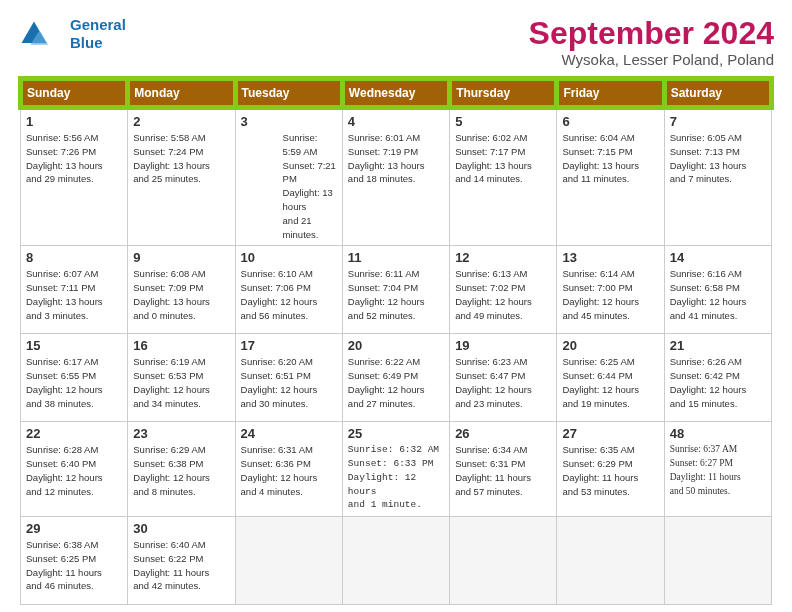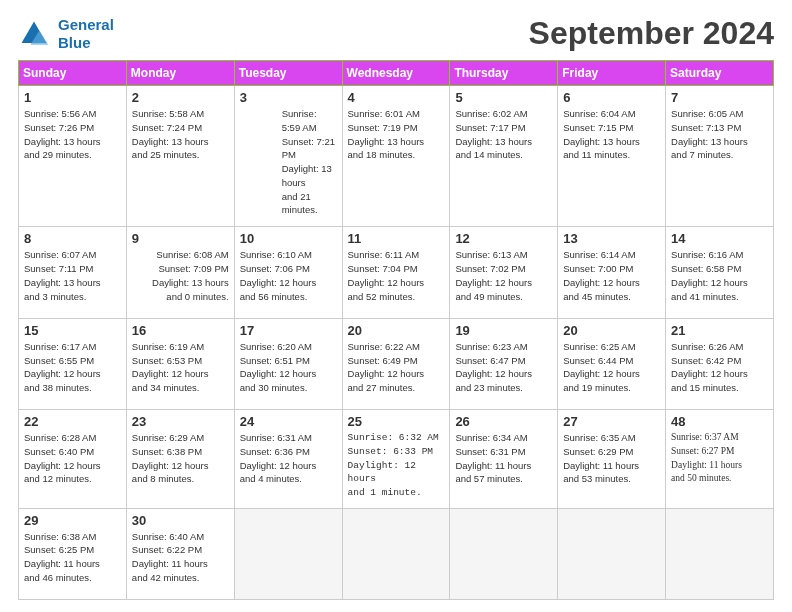--- a/index.html
+++ b/index.html
@@ -19,60 +19,60 @@
     }
     .header {
       display: flex;
       align-items: flex-start;
       justify-content: space-between;
       margin-bottom: 8px;
     }
     .logo {
       display: flex;
       align-items: center;
-      gap: 8px;
+      gap: 20px;
     }
     .logo-text {
       font-size: 15px;
       font-weight: bold;
       color: #333;
       line-height: 1.2;
     }
     .logo-blue { color: #1a6faf; }
     .logo-icon {
       width: 32px;
       height: 32px;
     }
     .title-block {
       text-align: right;
     }
     .main-title {
       font-size: 32px;
       font-weight: bold;
-      color: #404040;
+      color: #be185d;
       line-height: 1.1;
     }
     .subtitle {
       font-size: 15px;
       color: #555;
     }
     .calendar {
       flex: 1;
       border-collapse: collapse;
       width: 100%;
       table-layout: fixed;
     }
     .calendar th {
-      background: #d946ef;
+      background: #a16207;
       color: #fff;
       font-size: 12px;
       font-weight: bold;
       padding: 5px 4px;
       text-align: left;
-      border: 1px solid #84cc16;
+      border: 5px solid #84cc16;
     }
     .calendar td {
       border: 1px solid #ccc;
       vertical-align: top;
       padding: 4px 5px;
       font-size: 10px;
       color: #333;
       background: #fff;
       height: 88px;
     }
@@ -102,20 +102,21 @@
         <polygon points="18,4 32,28 4,28" fill="#1a6faf"></polygon>
         <polygon points="24,14 34,30 14,30" fill="#5aaae0" opacity="0.7"></polygon>
       </svg>
       <div>
         <div class="logo-text"><span class="logo-blue">General</span></div>
         <div class="logo-text"><span class="logo-blue">Blue</span></div>
       </div>
     </div>
     <div class="title-block">
       <div class="main-title">September 2024</div>
+      <div class="subtitle">Wysoka, Lesser Poland, Poland</div>
     </div>
   </div>
 
   <table class="calendar">
     <thead>
       <tr>
       <th>Sunday</th>
           <th>Monday</th>
           <th>Tuesday</th>
           <th>Wednesday</th>
@@ -179,21 +180,21 @@
         <tr>
           <td>
             <span class="day-num">8</span>
             <div class="day-info" style="white-space: pre-line;">Sunrise: 6:07 AM
 Sunset: 7:11 PM
 Daylight: 13 hours
 and 3 minutes.</div>
           </td>
           <td>
             <span class="day-num">9</span>
-            <div class="day-info" style="white-space: pre-line; text-align: right;">Sunrise: 6:08 AM
+            <div class="day-info" style="white-space: pre-line;">Sunrise: 6:08 AM
 Sunset: 7:09 PM
 Daylight: 13 hours
 and 0 minutes.</div>
           </td>
           <td>
             <span class="day-num">10</span>
             <div class="day-info" style="white-space: pre-line;">Sunrise: 6:10 AM
 Sunset: 7:06 PM
 Daylight: 12 hours
 and 56 minutes.</div>

